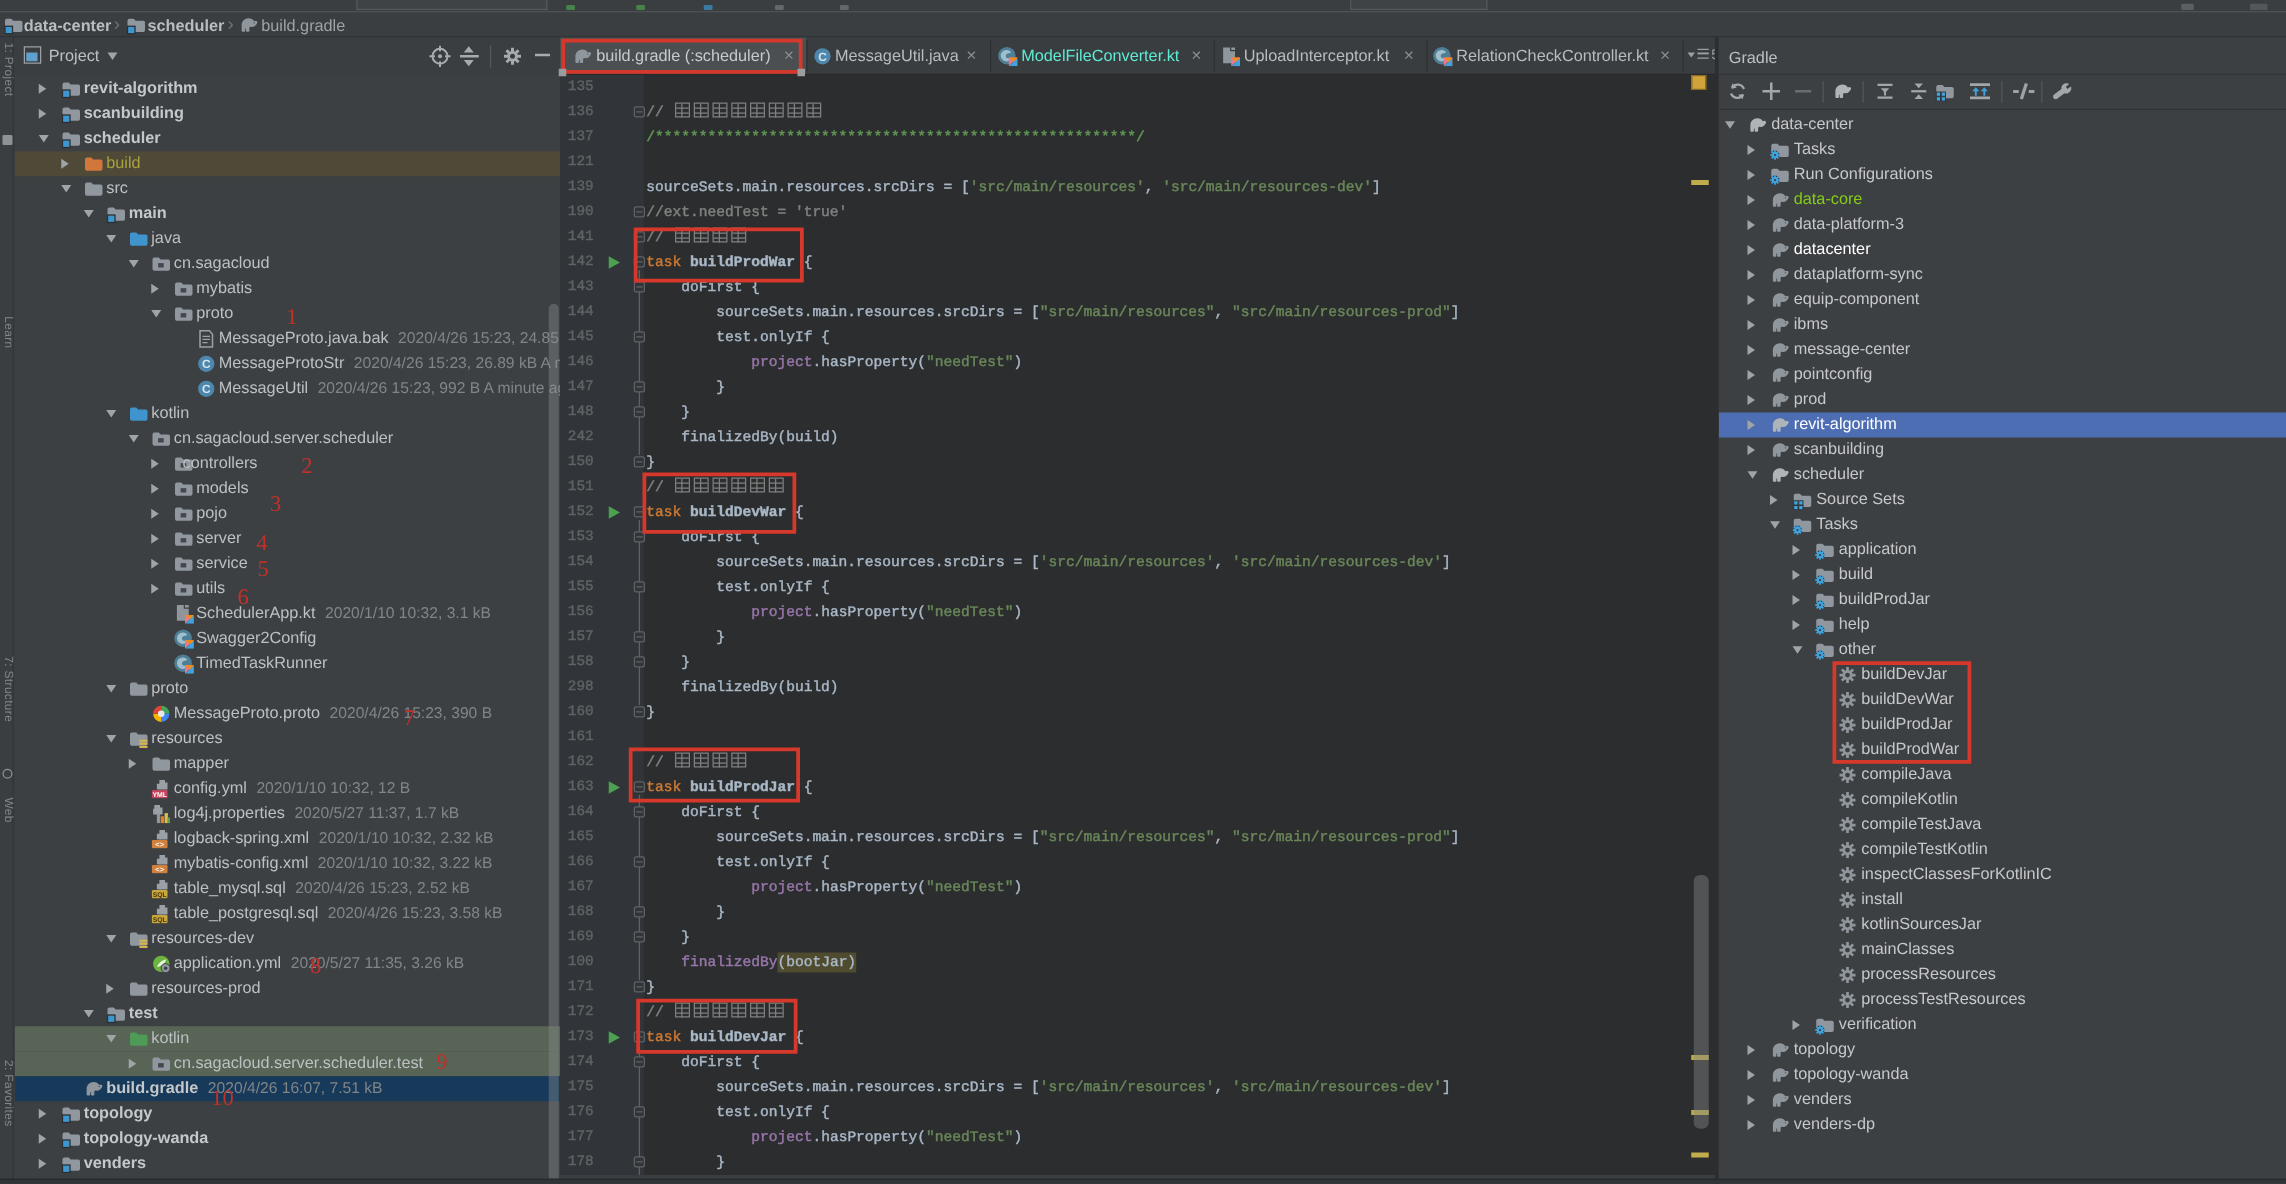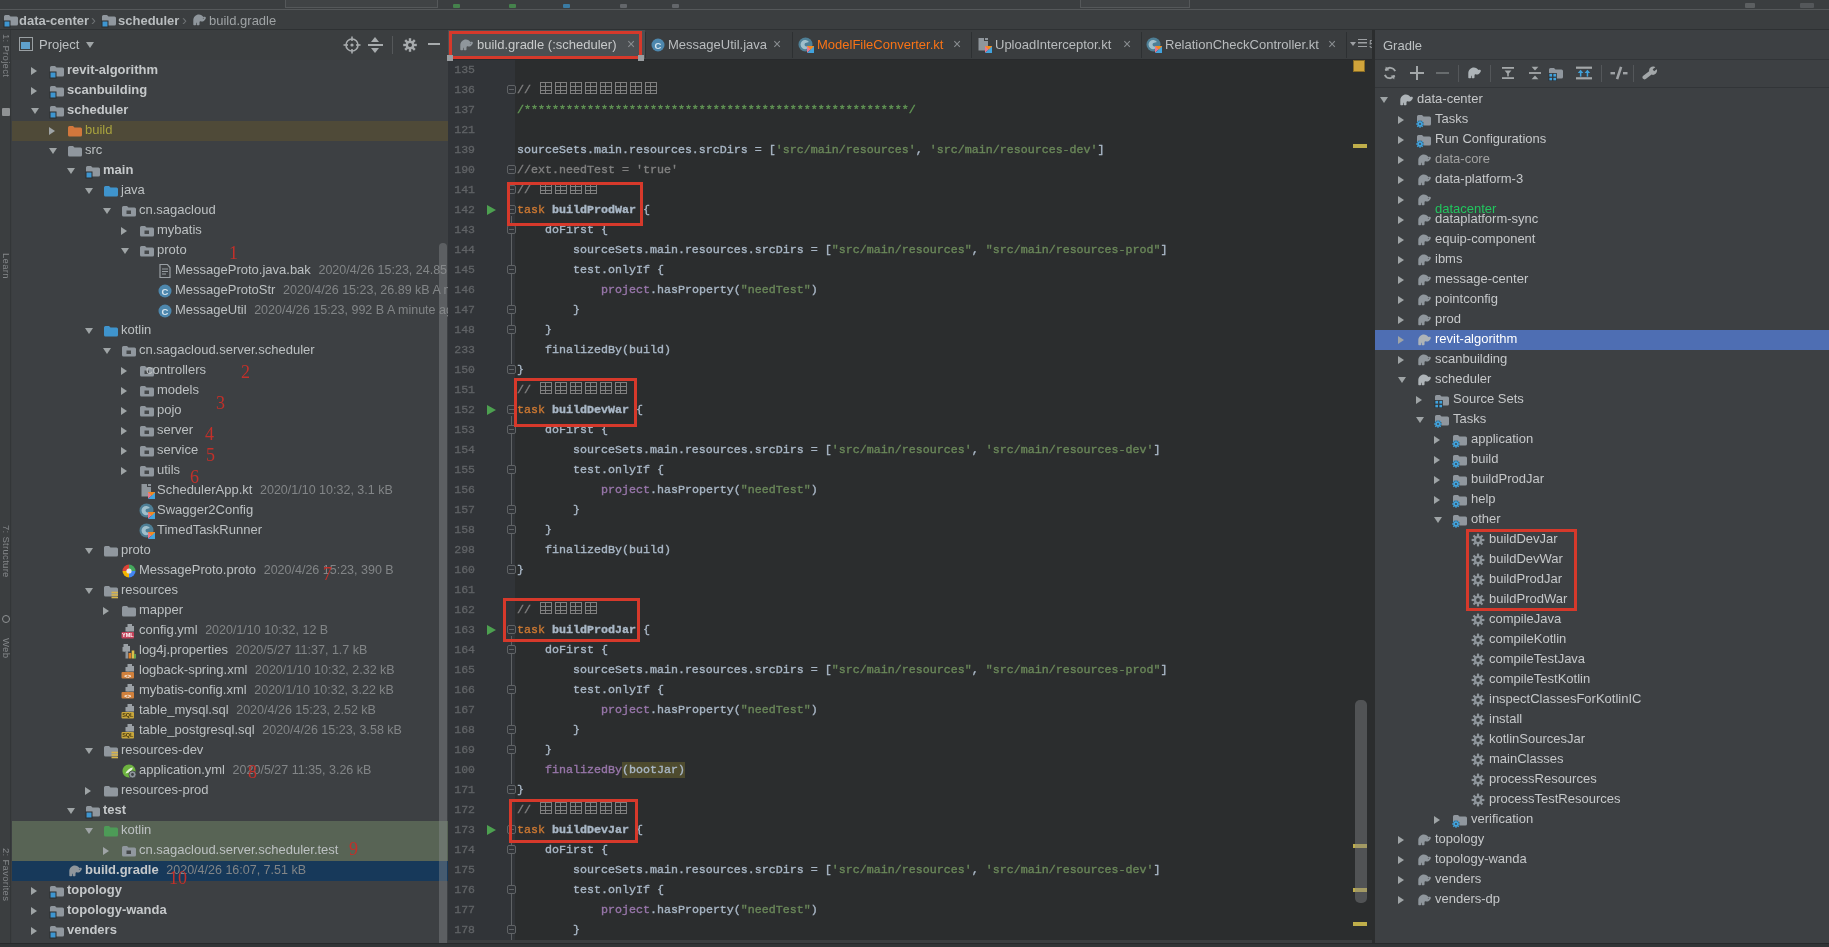--- a/index.html
+++ b/index.html
@@ -102,21 +102,21 @@
 <div class="x" style="left:773px">×</div>
 <div class="ic" style="left:798px;top:37px"><svg width="16" height="16" viewBox="0 0 16 16">
       <circle cx="7.5" cy="7.5" r="7" fill="#4e7f96"></circle>
       <path d="M11 5 A4.6 4.6 0 1 0 11.3 9.5 L8.5 9.5 A1.8 1.8 0 1 1 8.3 5.8 Z" fill="#a8c6d2" opacity="0.9"></path>
       <g>
         <path d="M9 16 L9 9 L16 9 Z" fill="#e8788f"></path>
         <path d="M9 9 L16 9 L16 16 Z" fill="#f08a1f"></path>
         <path d="M9 16 L16 16 L16 9.5 Z" fill="#41a3dd"></path>
       </g>
     </svg></div>
-<div class="tabtxt" style="left:817px;color:#f97316">ModelFileConverter.kt</div>
+<div class="tabtxt" style="left:817px;color:#5eead4">ModelFileConverter.kt</div>
 <div class="x" style="left:953px">×</div>
 <div class="ic" style="left:976px;top:37px"><svg width="16" height="16" viewBox="0 0 16 16">
       <path d="M2.5 1 L8 1 L8 4 L12 4 L12 13.5 L2.5 13.5 Z" fill="#8f969c"></path>
       <rect x="9" y="1" width="3" height="2" fill="#8f969c"></rect>
       <g>
         <path d="M9 16 L9 9 L16 9 Z" fill="#e8788f"></path>
         <path d="M9 9 L16 9 L16 16 Z" fill="#f08a1f"></path>
         <path d="M9 16 L16 16 L16 9.5 Z" fill="#41a3dd"></path>
       </g>
     </svg></div>
@@ -463,21 +463,21 @@
 <div class="ln" style="top:140px">139</div>
 <div class="ln" style="top:160px">190</div>
 <div class="ln" style="top:180px">141</div>
 <div class="ln" style="top:200px">142</div>
 <div class="ln" style="top:220px">143</div>
 <div class="ln" style="top:240px">144</div>
 <div class="ln" style="top:260px">145</div>
 <div class="ln" style="top:280px">146</div>
 <div class="ln" style="top:300px">147</div>
 <div class="ln" style="top:320px">148</div>
-<div class="ln" style="top:340px">233</div>
+<div class="ln" style="top:340px">242</div>
 <div class="ln" style="top:360px">150</div>
 <div class="ln" style="top:380px">151</div>
 <div class="ln" style="top:400px">152</div>
 <div class="ln" style="top:420px">153</div>
 <div class="ln" style="top:440px">154</div>
 <div class="ln" style="top:460px">155</div>
 <div class="ln" style="top:480px">156</div>
 <div class="ln" style="top:500px">157</div>
 <div class="ln" style="top:520px">158</div>
 <div class="ln" style="top:540px">298</div>
@@ -688,31 +688,31 @@
           <line x1="6.7" y1="9.3" x2="1.3" y2="14.7"></line>
         </g>
         <circle cx="4" cy="12" r="2.1" fill="#41a3dd"></circle>
         <circle cx="4" cy="12" r="0.9" fill="#3c4043"></circle>
       </svg></div>
 <div class="row-label" style="left:60px;top:101px;color:#c6c8ca">Run Configurations</div>
 <div class="arrow-c" style="left:23px;top:125.5px"></div>
 <div class="ic" style="left:41px;top:122px"><svg width="16" height="16" viewBox="0 0 16 16">
         <path d="M14.7 5.2 C13.9 4.4 12.9 4.6 12.3 5 C11.5 3.6 9.9 2.6 7.9 2.6 C4.8 2.6 2.3 5.1 2.3 8.2 L2.3 12.6 C2.3 13 2.6 13.3 3 13.3 L4.4 13.3 C4.8 13.3 5.1 13 5.1 12.6 L5.1 11 C5.1 10.6 5.7 10.6 5.7 11 L5.7 12.6 C5.7 13 6 13.3 6.4 13.3 L7.8 13.3 C8.2 13.3 8.5 13 8.5 12.6 L8.5 10.4 C8.5 9.8 9 9.3 9.6 9.3 C10.1 9.3 10.4 9.6 10.9 9.6 C12.1 9.6 12.7 9 13.3 8.4 C14.2 7.5 15.4 5.9 14.7 5.2 Z M12.3 6.7 C12 6.7 11.8 6.5 11.8 6.2 C11.8 5.9 12 5.7 12.3 5.7 C12.6 5.7 12.8 5.9 12.8 6.2 C12.8 6.5 12.6 6.7 12.3 6.7 Z" fill="#8f969c"></path>
       </svg></div>
-<div class="row-label" style="left:60px;top:121px;color:#a3a3a3">data-core</div>
+<div class="row-label" style="left:60px;top:121px;color:#84cc16">data-core</div>
 <div class="arrow-c" style="left:23px;top:145.5px"></div>
 <div class="ic" style="left:41px;top:142px"><svg width="16" height="16" viewBox="0 0 16 16">
         <path d="M14.7 5.2 C13.9 4.4 12.9 4.6 12.3 5 C11.5 3.6 9.9 2.6 7.9 2.6 C4.8 2.6 2.3 5.1 2.3 8.2 L2.3 12.6 C2.3 13 2.6 13.3 3 13.3 L4.4 13.3 C4.8 13.3 5.1 13 5.1 12.6 L5.1 11 C5.1 10.6 5.7 10.6 5.7 11 L5.7 12.6 C5.7 13 6 13.3 6.4 13.3 L7.8 13.3 C8.2 13.3 8.5 13 8.5 12.6 L8.5 10.4 C8.5 9.8 9 9.3 9.6 9.3 C10.1 9.3 10.4 9.6 10.9 9.6 C12.1 9.6 12.7 9 13.3 8.4 C14.2 7.5 15.4 5.9 14.7 5.2 Z M12.3 6.7 C12 6.7 11.8 6.5 11.8 6.2 C11.8 5.9 12 5.7 12.3 5.7 C12.6 5.7 12.8 5.9 12.8 6.2 C12.8 6.5 12.6 6.7 12.3 6.7 Z" fill="#8f969c"></path>
       </svg></div>
 <div class="row-label" style="left:60px;top:141px;color:#c6c8ca">data-platform-3</div>
 <div class="arrow-c" style="left:23px;top:165.5px"></div>
 <div class="ic" style="left:41px;top:162px"><svg width="16" height="16" viewBox="0 0 16 16">
         <path d="M14.7 5.2 C13.9 4.4 12.9 4.6 12.3 5 C11.5 3.6 9.9 2.6 7.9 2.6 C4.8 2.6 2.3 5.1 2.3 8.2 L2.3 12.6 C2.3 13 2.6 13.3 3 13.3 L4.4 13.3 C4.8 13.3 5.1 13 5.1 12.6 L5.1 11 C5.1 10.6 5.7 10.6 5.7 11 L5.7 12.6 C5.7 13 6 13.3 6.4 13.3 L7.8 13.3 C8.2 13.3 8.5 13 8.5 12.6 L8.5 10.4 C8.5 9.8 9 9.3 9.6 9.3 C10.1 9.3 10.4 9.6 10.9 9.6 C12.1 9.6 12.7 9 13.3 8.4 C14.2 7.5 15.4 5.9 14.7 5.2 Z M12.3 6.7 C12 6.7 11.8 6.5 11.8 6.2 C11.8 5.9 12 5.7 12.3 5.7 C12.6 5.7 12.8 5.9 12.8 6.2 C12.8 6.5 12.6 6.7 12.3 6.7 Z" fill="#8f969c"></path>
       </svg></div>
-<div class="row-label" style="left:60px;top:171px;color:#22c55e">datacenter</div>
+<div class="row-label" style="left:60px;top:161px;color:#ffffff">datacenter</div>
 <div class="arrow-c" style="left:23px;top:185.5px"></div>
 <div class="ic" style="left:41px;top:182px"><svg width="16" height="16" viewBox="0 0 16 16">
         <path d="M14.7 5.2 C13.9 4.4 12.9 4.6 12.3 5 C11.5 3.6 9.9 2.6 7.9 2.6 C4.8 2.6 2.3 5.1 2.3 8.2 L2.3 12.6 C2.3 13 2.6 13.3 3 13.3 L4.4 13.3 C4.8 13.3 5.1 13 5.1 12.6 L5.1 11 C5.1 10.6 5.7 10.6 5.7 11 L5.7 12.6 C5.7 13 6 13.3 6.4 13.3 L7.8 13.3 C8.2 13.3 8.5 13 8.5 12.6 L8.5 10.4 C8.5 9.8 9 9.3 9.6 9.3 C10.1 9.3 10.4 9.6 10.9 9.6 C12.1 9.6 12.7 9 13.3 8.4 C14.2 7.5 15.4 5.9 14.7 5.2 Z M12.3 6.7 C12 6.7 11.8 6.5 11.8 6.2 C11.8 5.9 12 5.7 12.3 5.7 C12.6 5.7 12.8 5.9 12.8 6.2 C12.8 6.5 12.6 6.7 12.3 6.7 Z" fill="#8f969c"></path>
       </svg></div>
 <div class="row-label" style="left:60px;top:181px;color:#c6c8ca">dataplatform-sync</div>
 <div class="arrow-c" style="left:23px;top:205.5px"></div>
 <div class="ic" style="left:41px;top:202px"><svg width="16" height="16" viewBox="0 0 16 16">
         <path d="M14.7 5.2 C13.9 4.4 12.9 4.6 12.3 5 C11.5 3.6 9.9 2.6 7.9 2.6 C4.8 2.6 2.3 5.1 2.3 8.2 L2.3 12.6 C2.3 13 2.6 13.3 3 13.3 L4.4 13.3 C4.8 13.3 5.1 13 5.1 12.6 L5.1 11 C5.1 10.6 5.7 10.6 5.7 11 L5.7 12.6 C5.7 13 6 13.3 6.4 13.3 L7.8 13.3 C8.2 13.3 8.5 13 8.5 12.6 L8.5 10.4 C8.5 9.8 9 9.3 9.6 9.3 C10.1 9.3 10.4 9.6 10.9 9.6 C12.1 9.6 12.7 9 13.3 8.4 C14.2 7.5 15.4 5.9 14.7 5.2 Z M12.3 6.7 C12 6.7 11.8 6.5 11.8 6.2 C11.8 5.9 12 5.7 12.3 5.7 C12.6 5.7 12.8 5.9 12.8 6.2 C12.8 6.5 12.6 6.7 12.3 6.7 Z" fill="#8f969c"></path>
       </svg></div>
 <div class="row-label" style="left:60px;top:201px;color:#c6c8ca">equip-component</div>

